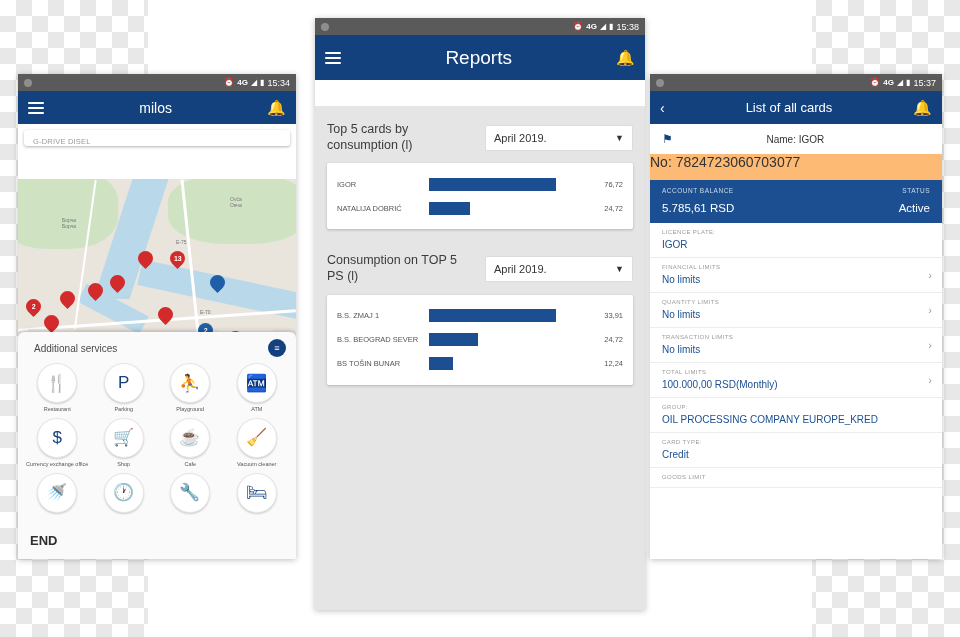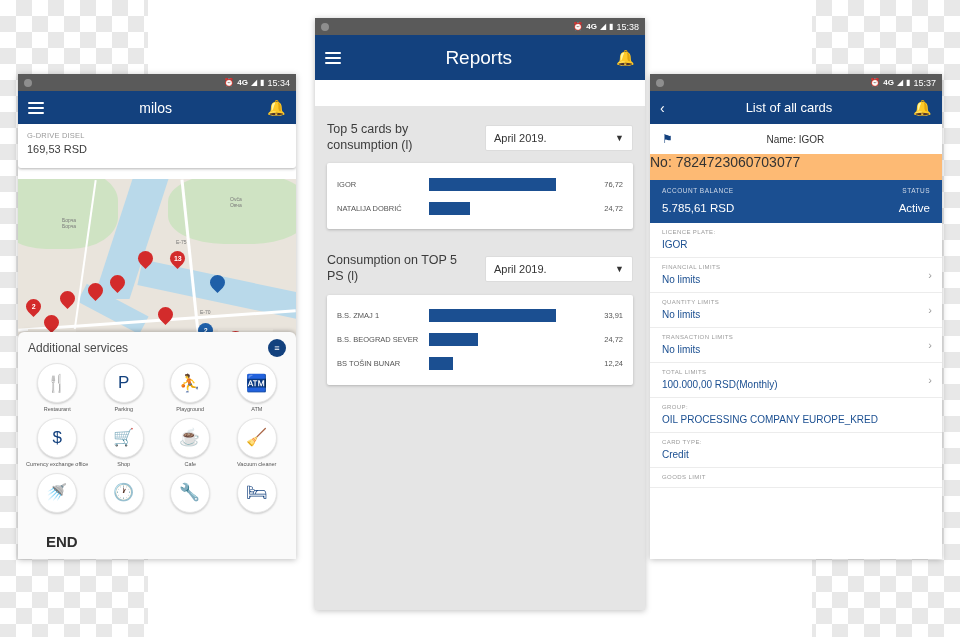--- a/index.html
+++ b/index.html
@@ -29,51 +29,51 @@
   .appbar{background:#13417e;color:#fff;display:flex;align-items:center;padding:0 10px;}
   .appbar .title{flex:1;text-align:center;}
   .hamb{width:16px;height:12px;display:flex;flex-direction:column;justify-content:space-between;cursor:pointer;}
   .hamb i{display:block;height:2px;background:#fff;border-radius:1px;}
   .bell{font-size:15px;line-height:1;}
 
   
   #p1{left:18px;top:74px;width:278px;height:485px;}
   #p1 .appbar{height:33px;}
   #p1 .title{font-size:14px;}
-  .card-fuel{background:#fff;border-radius:3px;box-shadow:0 1px 3px rgba(0,0,0,.3);
-             padding:7px 9px 13px;position:relative;z-index:4;}
+  .card-fuel{margin:6px;background:#fff;border-radius:3px;box-shadow:0 1px 3px rgba(0,0,0,.3);
+             padding:7px 9px 0;position:relative;z-index:4;}
   .card-fuel .lbl{font-size:7.5px;color:#9a9a9a;letter-spacing:.2px;}
   .card-fuel .val{font-size:11px;color:#3b3b3b;margin-top:3px;}
   .map{position:absolute;left:0;right:0;top:105px;bottom:0;overflow:hidden;background:#e9e4dc;}
   .map .water{position:absolute;background:#b9d9ea;}
   .map .road{position:absolute;background:#ffffff;}
   .map .greena{position:absolute;background:#cfe3c3;border-radius:40%;}
   .map .block{position:absolute;background:#efeae2;}
   .maplabel{position:absolute;font-size:5px;color:#7a7a7a;white-space:nowrap;}
   .maplabel.big{font-size:7px;color:#6b6b6b;font-weight:bold;}
   .pin{position:absolute;width:15px;height:20px;}
   .pin .head{width:15px;height:15px;border-radius:50% 50% 50% 0;transform:rotate(-45deg);
              background:#d32b2b;display:flex;align-items:center;justify-content:center;}
   .pin .head span{transform:rotate(45deg);color:#fff;font-size:7px;font-weight:bold;line-height:1;}
   .pin.blue .head{background:#1f5fa8;}
   .pin.grey .head{background:#bdbdbd;}
   .services{position:absolute;left:0;right:0;bottom:0;top:258px;background:#fafafa;
             border-top-left-radius:6px;border-top-right-radius:6px;box-shadow:0 -1px 4px rgba(0,0,0,.25);}
   .services .hdr{display:flex;align-items:center;padding:7px 10px 2px;}
-  .services .hdr .t{font-size:12px;color:#4a4a4a;flex:1;}
+  .services .hdr .t{font-size:10px;color:#4a4a4a;flex:1;margin-left:6px;}
   .filterbtn{width:18px;height:18px;border-radius:50%;background:#13417e;color:#fff;
              display:flex;align-items:center;justify-content:center;font-size:9px;}
   .grid{display:flex;flex-wrap:wrap;padding:4px 6px 0;}
   .gitem{width:25%;display:flex;flex-direction:column;align-items:center;margin-bottom:5px;}
   .gcirc{width:38px;height:38px;border-radius:50%;background:#fff;border:1px solid #e6e6e6;
          box-shadow:0 1px 2px rgba(0,0,0,.18);display:flex;align-items:center;justify-content:center;
          font-size:17px;color:#13417e;}
   .gname{font-size:5.5px;color:#555;text-align:center;margin-top:3px;line-height:1.25;}
   .endbar{position:absolute;left:0;right:0;bottom:0;height:26px;display:flex;align-items:flex-start;
-          padding-left:28px;font-size:15px;font-weight:bold;color:#2f2f2f;}
+          padding-left:12px;font-size:13px;font-weight:bold;color:#2f2f2f;}
   .gps{position:absolute;right:8px;bottom:86px;width:17px;height:17px;border-radius:50%;
        background:rgba(255,255,255,.85);border:1px solid #ccc;display:flex;align-items:center;
        justify-content:center;font-size:9px;color:#6a6a6a;}
 
   
   #p2{left:315px;top:18px;width:330px;height:592px;}
   #p2 .appbar{height:45px;}
   #p2 .title{font-size:19px;font-weight:400;}
   .tabs{display:flex;background:#13417e;color:#cfd9e8;height:26px;align-items:center;}
   .tab{flex:1;text-align:center;font-size:8px;letter-spacing:.6px;padding-bottom:6px;padding-top:6px;}
@@ -131,21 +131,20 @@
         <i></i>
         <i></i>
         <i></i>
       </div>
     <div class="title">milos</div>
     <div class="bell">🔔</div>
   </div>
 
   <div class="card-fuel">
     <div class="lbl">G-DRIVE DISEL</div>
-    <div class="val">169,53 RSD</div>
   </div>
 
   <div class="map">
     <div class="greena" style="left:-20px;top:-10px;width:120px;height:80px;"></div>
     <div class="greena" style="left:150px;top:-5px;width:140px;height:70px;"></div>
     <div class="greena" style="left:-10px;top:200px;width:120px;height:90px;"></div>
     <div class="water" style="left:95px;top:0;width:36px;height:120px;transform:skewX(-18deg);"></div>
     <div class="water" style="left:120px;top:100px;width:190px;height:26px;transform:rotate(12deg);"></div>
     <div class="water" style="left:60px;top:120px;width:70px;height:20px;transform:rotate(28deg);"></div>
     <div class="road" style="left:0;top:140px;width:278px;height:3px;transform:rotate(-4deg);"></div>

